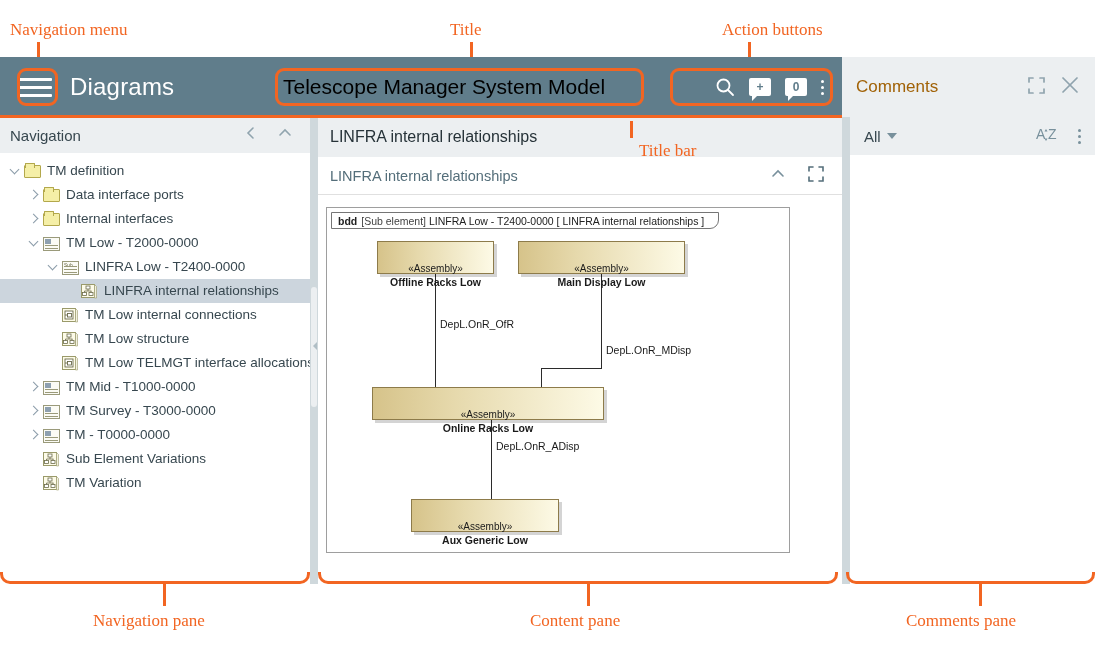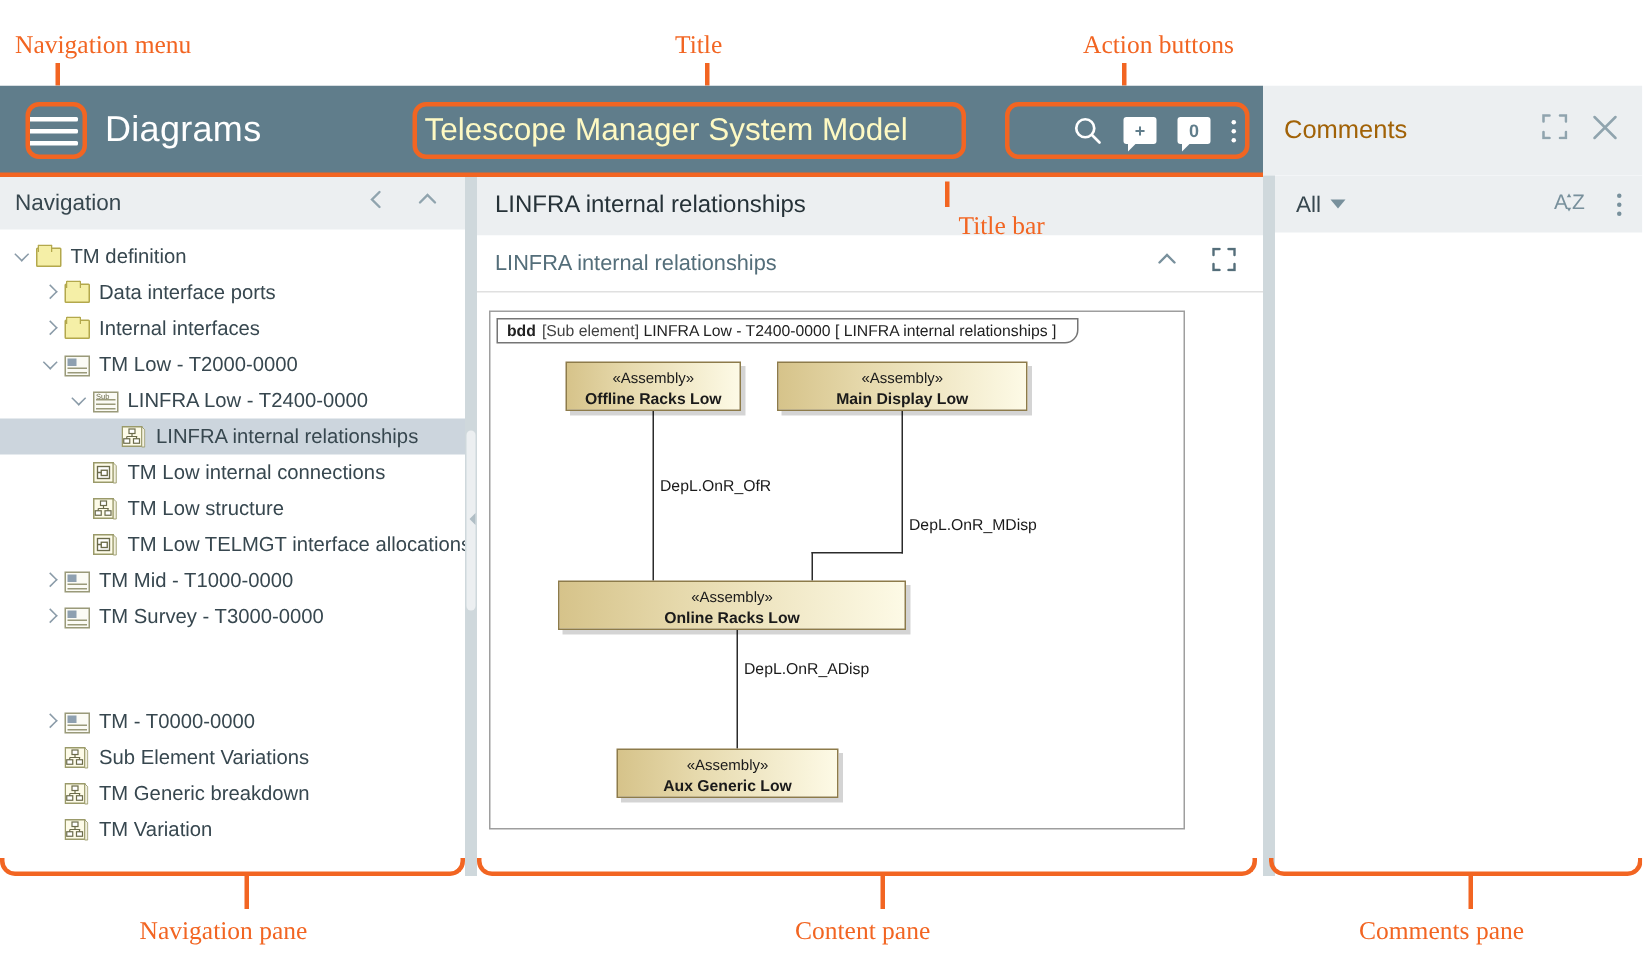--- a/index.html
+++ b/index.html
@@ -61,21 +61,21 @@
   }
   .hamburger span { display:block; height: 3px; background:#fff; border-radius:1px; }
   .app-title {
     color: #ffffff;
     font-size: 24px;
     margin-left: 18px;
     font-weight: 400;
     letter-spacing: .2px;
   }
   .doc-title {
-    color: #fef9c3;
+    color: #000000;
     font-size: 21px;
     position: absolute;
     left: 283px; top: 18px;
     white-space: nowrap;
   }
   .action-bar {
     position: absolute;
     right: 10px; top: 0; height: 60px;
     display: flex; align-items: center; gap: 14px;
     padding-right: 8px;
@@ -230,21 +230,21 @@
   }
   .frame-tab b { margin-right: 4px; }
   .frame-tab .fr-dim { color:#424242; }
 
   .blk {
     position:absolute;
     background: linear-gradient(to right, #d6c38a 0%, #e6d9ac 35%, #fdfae6 100%);
     border: 1px solid #8d7b4a;
     box-shadow: 3px 3px 0 rgba(0,0,0,0.17);
     text-align:center;
-    padding-top: 4px;
+    padding-top: 20px;
     font-size: 10.5px;
     color:#1a1a1a;
   }
   .blk .stereo { font-size: 10px; display:block; line-height: 13px; }
   .blk .bname { font-weight: 700; display:block; line-height: 14px; font-size: 10.5px;}
 
   .ln { position:absolute; background:#2b2b2b; }
   .lnlabel { position:absolute; font-size: 10.5px; color:#1a1a1a; white-space:nowrap; }
 
   
@@ -421,52 +421,38 @@
             <div class="tnode" style="padding-left: 27px;">
               <span class="twist r"></span>
               <span class="ticon ic-block"></span>
               <span class="tlabel">TM Mid - T1000-0000</span>
             </div>
             <div class="tnode" style="padding-left: 27px;">
               <span class="twist r"></span>
               <span class="ticon ic-block"></span>
               <span class="tlabel">TM Survey - T3000-0000</span>
             </div>
-            <div class="tnode" style="padding-left: 27px; margin-top: 46px;">
+            <div class="tnode" style="padding-left: 27px;">
               <span class="twist r"></span>
               <span class="ticon ic-block"></span>
               <span class="tlabel">TM - T0000-0000</span>
             </div>
             <div class="tnode" style="padding-left: 27px;">
               <span class="twist"></span>
               <span class="ticon ic-bdd">
                 <svg width="16" height="15" viewBox="0 0 16 15">
                   <rect x="0.5" y="0.5" width="13" height="13" fill="#fdfbe8" stroke="#9a9a6a"></rect>
                   <path d="M13.5,0.5 l2,2 v11.5 h-2 z" fill="#f3f1e0" stroke="#9a9a6a" stroke-width="0.6"></path>
                   <rect x="5" y="2" width="4" height="3" fill="#fff" stroke="#6b6b4a" stroke-width="0.8"></rect>
                   <rect x="1.5" y="8.5" width="4" height="3" fill="#fff" stroke="#6b6b4a" stroke-width="0.8"></rect>
                   <rect x="8" y="8.5" width="4" height="3" fill="#fff" stroke="#6b6b4a" stroke-width="0.8"></rect>
                   <path d="M7,5 v2 M3.5,7 h7 M3.5,7 v1.5 M10,7 v1.5" stroke="#6b6b4a" stroke-width="0.8" fill="none"></path>
                 </svg>
               </span>
               <span class="tlabel">Sub Element Variations</span>
-            </div>
-            <div class="tnode" style="padding-left: 27px;">
-              <span class="twist"></span>
-              <span class="ticon ic-bdd">
-                <svg width="16" height="15" viewBox="0 0 16 15">
-                  <rect x="0.5" y="0.5" width="13" height="13" fill="#fdfbe8" stroke="#9a9a6a"></rect>
-                  <path d="M13.5,0.5 l2,2 v11.5 h-2 z" fill="#f3f1e0" stroke="#9a9a6a" stroke-width="0.6"></path>
-                  <rect x="5" y="2" width="4" height="3" fill="#fff" stroke="#6b6b4a" stroke-width="0.8"></rect>
-                  <rect x="1.5" y="8.5" width="4" height="3" fill="#fff" stroke="#6b6b4a" stroke-width="0.8"></rect>
-                  <rect x="8" y="8.5" width="4" height="3" fill="#fff" stroke="#6b6b4a" stroke-width="0.8"></rect>
-                  <path d="M7,5 v2 M3.5,7 h7 M3.5,7 v1.5 M10,7 v1.5" stroke="#6b6b4a" stroke-width="0.8" fill="none"></path>
-                </svg>
-              </span>
-              <span class="tlabel">TM Generic breakdown</span>
             </div>
             <div class="tnode" style="padding-left: 27px;">
               <span class="twist"></span>
               <span class="ticon ic-bdd">
                 <svg width="16" height="15" viewBox="0 0 16 15">
                   <rect x="0.5" y="0.5" width="13" height="13" fill="#fdfbe8" stroke="#9a9a6a"></rect>
                   <path d="M13.5,0.5 l2,2 v11.5 h-2 z" fill="#f3f1e0" stroke="#9a9a6a" stroke-width="0.6"></path>
                   <rect x="5" y="2" width="4" height="3" fill="#fff" stroke="#6b6b4a" stroke-width="0.8"></rect>
                   <rect x="1.5" y="8.5" width="4" height="3" fill="#fff" stroke="#6b6b4a" stroke-width="0.8"></rect>
                   <rect x="8" y="8.5" width="4" height="3" fill="#fff" stroke="#6b6b4a" stroke-width="0.8"></rect>

